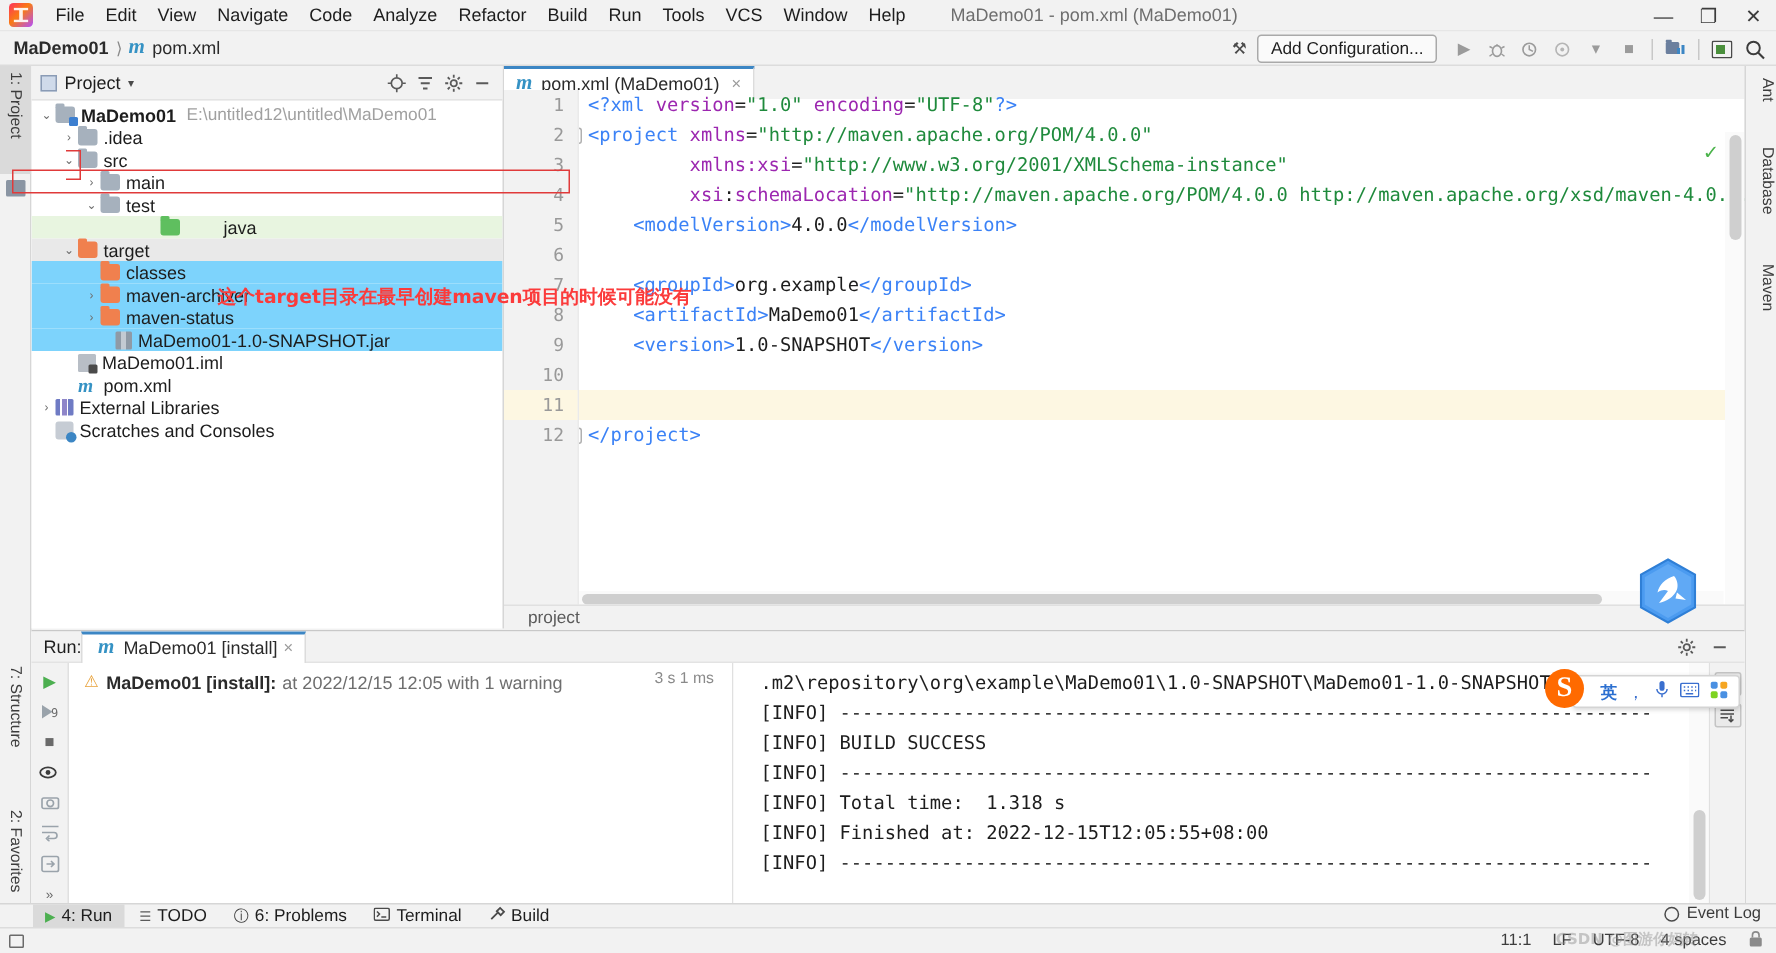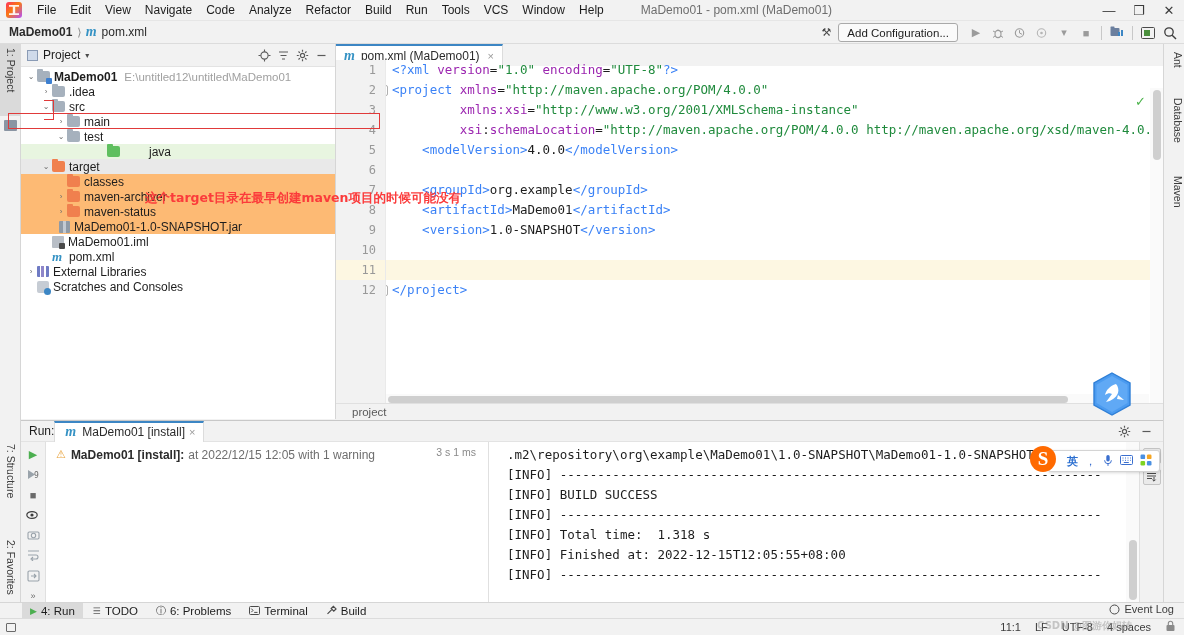--- a/index.html
+++ b/index.html
@@ -29,21 +29,21 @@
   .app-logo::after{
     content:""; position:absolute; left:3px; top:3px; width:10px; height:10px;
     background:#fff; opacity:.9;
     clip-path: polygon(0 0,100% 0,100% 18%,62% 18%,62% 82%,100% 82%,100% 100%,0 100%,0 82%,38% 82%,38% 18%,0 18%);
   }
   .menu-item {
     padding: 2px 7px; font-size: 12px; color: #1d1d1d; white-space: nowrap;
     line-height: 17px; cursor: default;
   }
   .win-title {
-    margin-left: 30px; color: #6e6e6e; font-size: 12px; white-space: nowrap;
+    margin-left: 23px; color: #6e6e6e; font-size: 12px; white-space: nowrap;
   }
   .win-btns { position: absolute; right: 0; top: 0; height: 21px; display: flex; }
   .win-btn {
     width: 30px; height: 21px; display: flex; align-items: center; justify-content: center;
     color: #3c3c3c; font-size: 13px;
   }
 
   
   .navbar {
     position: absolute; top: 21px; left: 0; width: 1184px; height: 23px;
@@ -129,21 +129,21 @@
     background: #a6b1bd;
   }
   .folder.mod::after {
     content:""; position:absolute; right:-2px; bottom:-2px; width:6px; height:6px;
     background:#3c7fd0; border-radius:1px;
   }
   .lbl { color: #1d1d1d; }
   .lbl.bold { font-weight: bold; }
   .path { color: #a0a0a0; margin-left: 7px; font-size: 11.5px; }
   .row-green { background: #e8f5e0; }
-  .row-yellow { background: #fdba74; }
+  .row-yellow { background: #7dd3fc; }
   .row-sel-target {
     background: #e9e9e9;
   }
   .target-box {
     position: absolute; left: 8px; top: 113px; width: 372px; height: 16px;
     border: 1.6px solid #e03a3a; pointer-events: none; z-index: 40;
   }
   .jar-ic {
     width: 11px; height: 12px; margin-right: 4px; flex: none;
     background: linear-gradient(90deg,#8f9aa6 0 33%,#c3cad2 33% 66%,#8f9aa6 66% 100%);
@@ -511,21 +511,21 @@
         <div class="trow row-yellow" style="padding-left: 34px;">
           <span class="arrow">›</span>
           <span class="folder orange"></span>
           <span class="lbl">maven-archiver</span>
         </div>
         <div class="trow row-yellow" style="padding-left: 34px;">
           <span class="arrow">›</span>
           <span class="folder orange"></span>
           <span class="lbl">maven-status</span>
         </div>
-        <div class="trow row-yellow" style="padding-left: 26px;">
+        <div class="trow row-yellow" style="padding-left: 44px;">
           <span class="arrow"></span>
           <span class="jar-ic"></span>
           <span class="lbl">MaDemo01-1.0-SNAPSHOT.jar</span>
         </div>
         <div class="trow" style="padding-left: 19px;">
           <span class="arrow"></span>
           <span class="iml-ic"></span>
           <span class="lbl">MaDemo01.iml</span>
         </div>
         <div class="trow" style="padding-left: 19px;">

